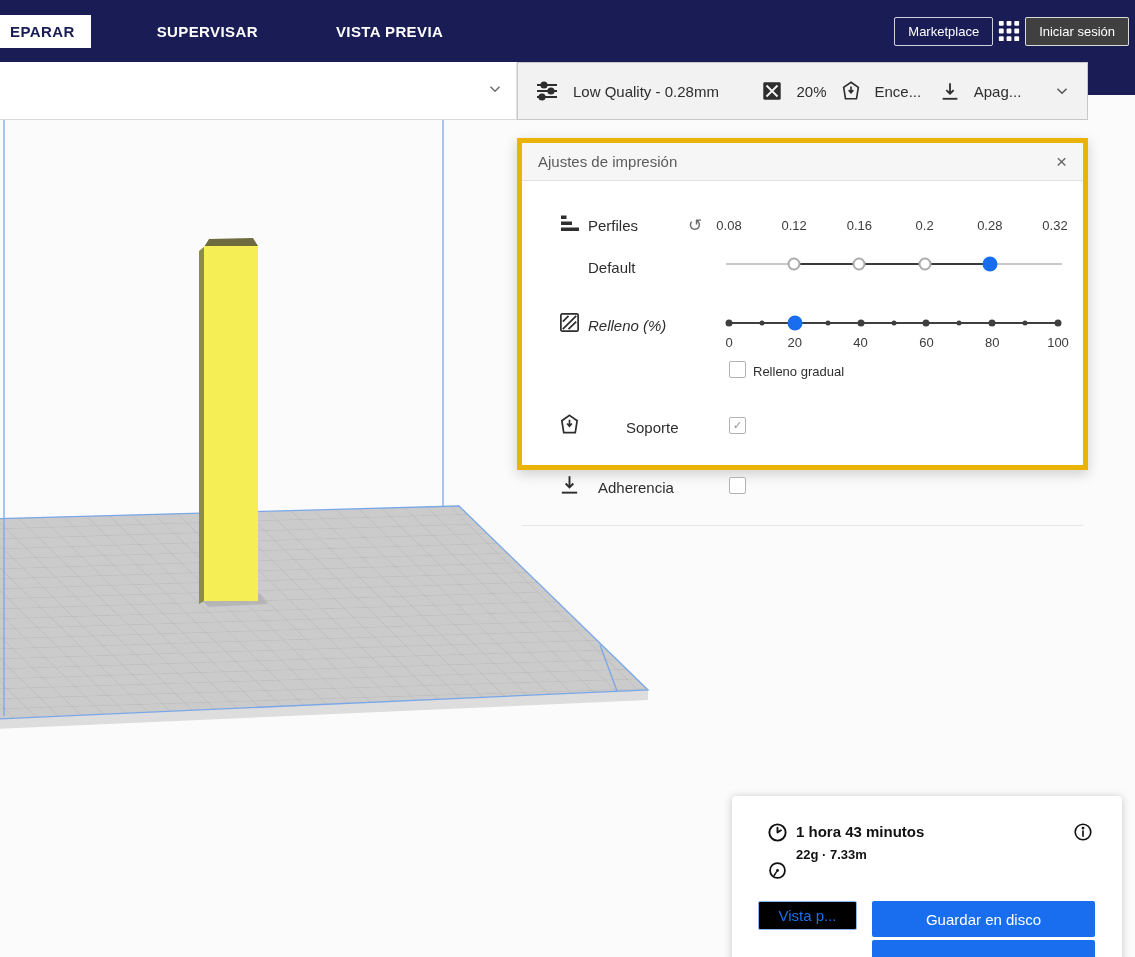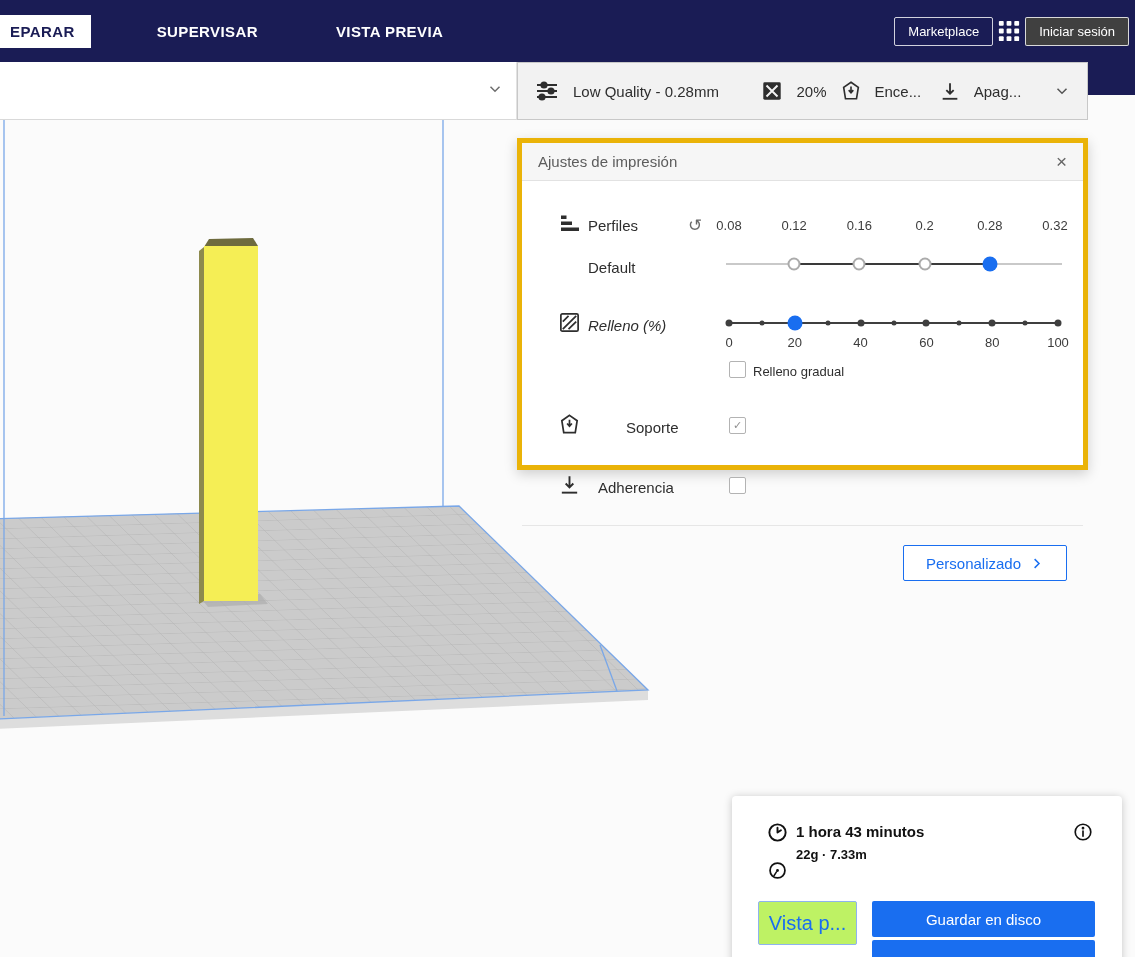--- a/index.html
+++ b/index.html
@@ -57,21 +57,21 @@
   .cbx { position:absolute; width:17px; height:17px; background:#fff; border:1px solid #b3b3b3; border-radius:2px; font-size:11px; color:#8f8f8f; display:flex; align-items:center; justify-content:center; }
   .cbx.checked::after { content:"✓"; }
   .small-label { font-size:13px; color:#2e2e2e; }
   .divider { left:0; right:0; top:382px; height:1px; background:#e6e6e6; }
   .custom-btn { position:absolute; right:16px; top:402px; width:164px; height:36px; background:#fff; border:1px solid #196ef0; border-radius:2px;
     color:#196ef0; font-size:15px; display:flex; align-items:center; justify-content:center; gap:8px; cursor:pointer; }
   
   .out-card { position:absolute; left:732px; top:796px; width:390px; height:170px; background:#fff; border-radius:4px; box-shadow:0 1px 8px rgba(0,0,0,.22); z-index:6; }
   .time-text { position:absolute; left:64px; top:27px; font-size:15px; font-weight:700; color:#111; }
   .mat-text { position:absolute; left:64px; top:51px; font-size:13px; font-weight:600; color:#111; }
-  .btn-outline { position:absolute; left:26px; top:105px; width:99px; height:44px; background:#bef264; border:1px solid #8fb3ef; border-radius:2px; color:#196ef0; font-size:20px; white-space:nowrap; overflow:hidden; }
+  .btn-outline { position:absolute; left:26px; top:105px; width:99px; height:29px; background:#000000; border:1px solid #8fb3ef; border-radius:2px; color:#196ef0; font-size:15px; white-space:nowrap; overflow:hidden; }
   .btn-primary { position:absolute; left:140px; top:105px; width:223px; height:36px; background:#196ef0; border:none; border-radius:2px; color:#fff; font-size:15px; }
   .save-strip { position:absolute; left:140px; top:144px; width:223px; height:28px; background:#196ef0; border-radius:2px; }
   .icon { display:inline-flex; align-items:center; justify-content:center; flex:none; }
 </style>
 </head>
 <body>
 
 <div class="viewport-bg"></div>
 
 <svg class="scene" viewBox="0 0 1135 957">
@@ -257,28 +257,20 @@
   <span class="p-abs icon" style="left:36px; top:330px;">
     <svg width="23" height="23" viewBox="0 0 24 24" fill="none" stroke="#2e2e2e" stroke-width="2">
       <path d="M4 20.5 H20"></path>
         <path d="M12 3.5 V14.5 M8 11 L12 15 L16 11"></path>
     </svg>
   </span>
   <span class="p-abs row-label" style="left:54px; top:336px;margin-left:22px;">Adherencia</span>
   <span class="p-abs cbx" style="left:207px; top:334px;"></span>
 
   <div class="p-abs divider"></div>
-  <button class="custom-btn">
-    <span>Personalizado</span>
-    <span class="icon">
-      <svg width="15" height="15" viewBox="0 0 24 24" fill="none" stroke="#196ef0" stroke-width="2.4">
-          <polyline points="9,5 16,12 9,19"></polyline>
-        </svg>
-    </span>
-  </button>
 </div>
 
 <div class="out-card">
   <span class="p-abs icon" style="left:34px; top:25px;">
     <svg width="23" height="23" viewBox="0 0 24 24" fill="none" stroke="#111" stroke-width="2" stroke-linecap="round">
       <circle cx="12" cy="12" r="8.5"></circle>
         <path d="M12 12 V7 M12 12 L15.6 9.6"></path>
     </svg>
   </span>
   <span class="time-text">1 hora 43 minutos</span>

